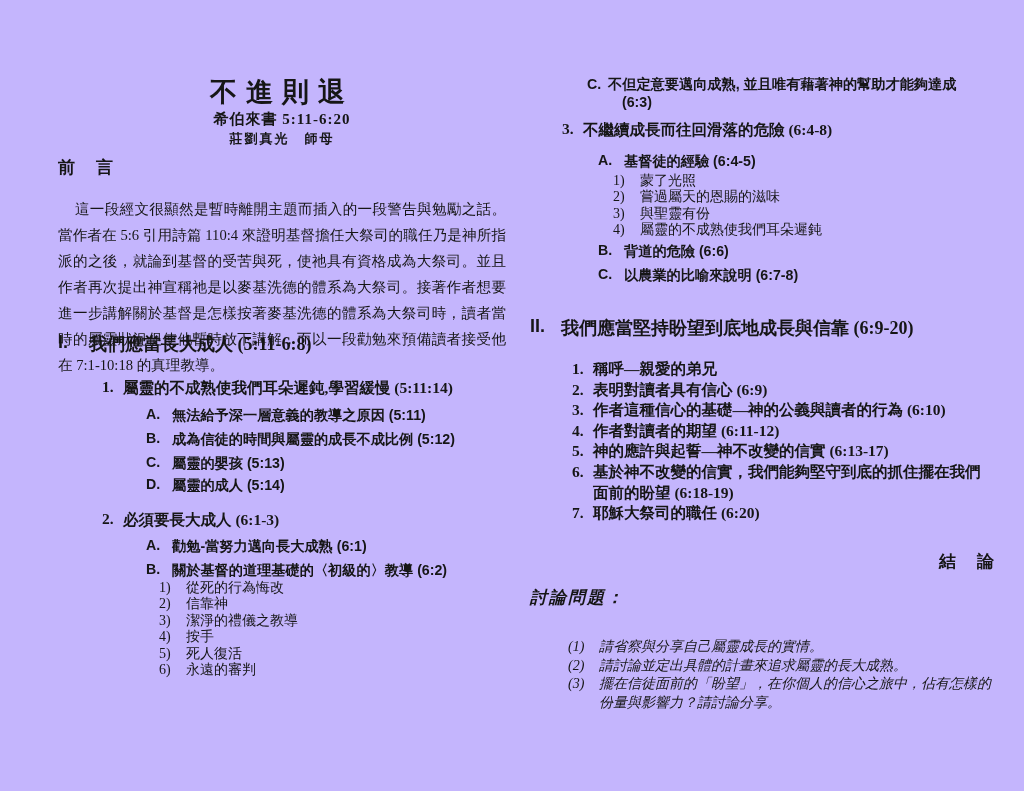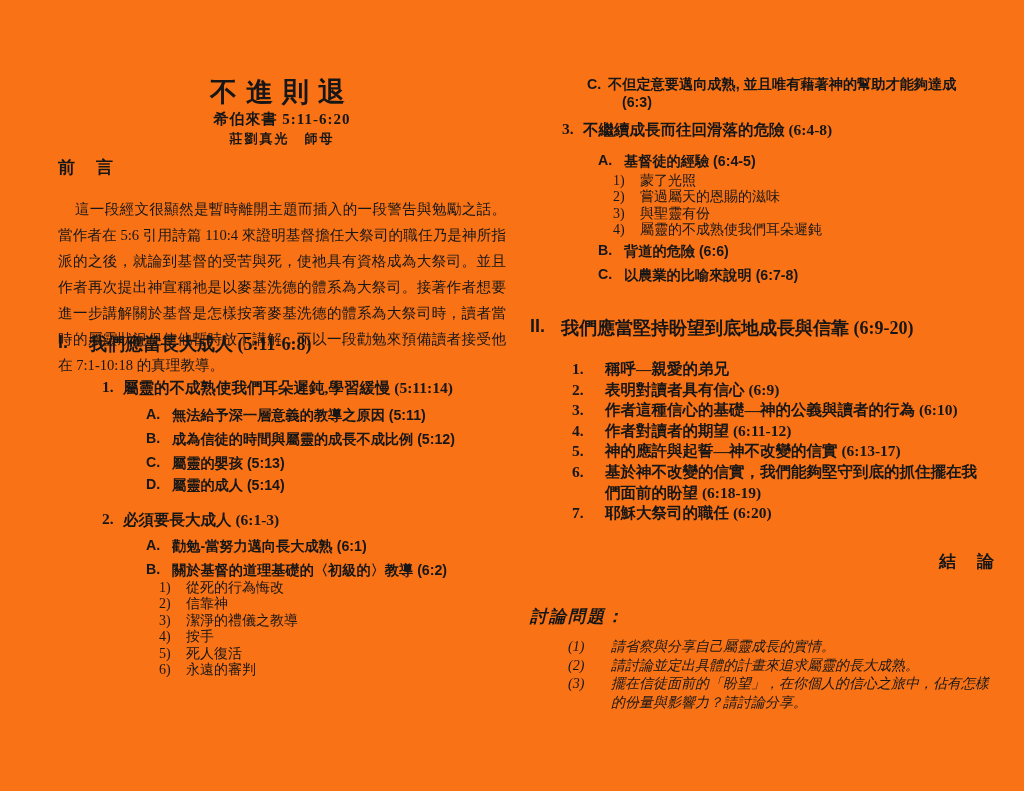--- a/index.html
+++ b/index.html
@@ -1,16 +1,16 @@
 <!DOCTYPE html>
 <html><head>
 <meta charset="utf-8">
 <style>
   html,body{margin:0;padding:0;background:#e8e8e8;}
-  .page{position:relative;width:1024px;height:791px;background:#f97316;overflow:hidden;
+  .page{position:relative;width:1024px;height:791px;background:#c4b5fd;overflow:hidden;
         color:#161616;font-family:"Liberation Serif",serif;}
   .col{position:absolute;top:72px;}
   .col.left{left:58px;width:448px;}
   .col.right{left:530px;width:466px;}
   .abs{position:absolute;left:0;right:0;}
   .center{text-align:center;}
   .doc-title{font-size:27px;font-weight:bold;letter-spacing:9px;font-family:"Liberation Serif",serif;}
   .doc-sub{font-size:15px;font-weight:bold;letter-spacing:1px;}
   .doc-author{font-size:13px;font-weight:bold;letter-spacing:2px;}
   .h2{font-size:17px;font-weight:bold;letter-spacing:2px;}
@@ -23,21 +23,21 @@
   .ming{font-family:"Liberation Serif",serif;font-weight:normal;font-size:14px;}
   .num1{flex:0 0 21px;}
   .numA{flex:0 0 26px;}
   .numP{flex:0 0 27px;}
   .numQ{flex:0 0 31px;}
   .points .line{position:static;}
   .points{position:absolute;display:block;}
   .pt-l{line-height:16.4px;}
   .ii-list{position:absolute;display:block;}
   .ii-list .line{position:static;line-height:20.6px;}
-  .ii-txt{flex:1;margin-left:12px;}
+  .ii-txt{flex:1;}
   .qs{position:absolute;display:block;font-style:italic;}
   .qs .line{position:static;line-height:18.6px;}
   .q{font-size:14px;font-family:"Liberation Serif",serif;}
   .disc-h{font-style:italic;}
 </style>
 </head>
 <body>
 
 <div class="page">
 
@@ -190,21 +190,21 @@
           <span class="ii-txt">基於神不改變的信實，我們能夠堅守到底的抓住擺在我們面前的盼望 (6:18-19)</span>
         </div>
       <div class="line">
           <span class="num1">7.</span>
           <span class="ii-txt">耶穌大祭司的職任 (6:20)</span>
         </div>
     </div>
 
     <div class="abs h2" style="top:478px;text-align:right;">結　論</div>
 
-    <div class="abs h2 disc-h" style="top:533px;">討論問題：</div>
+    <div class="abs h2 disc-h" style="top:514px;">討論問題：</div>
     <div class="qs q" style="top:566px;left:38px;right:2px;">
       <div class="line">
           <span class="numQ">(1)</span>
           <span class="ii-txt">請省察與分享自己屬靈成長的實情。</span>
         </div>
       <div class="line">
           <span class="numQ">(2)</span>
           <span class="ii-txt">請討論並定出具體的計畫來追求屬靈的長大成熟。</span>
         </div>
       <div class="line">

